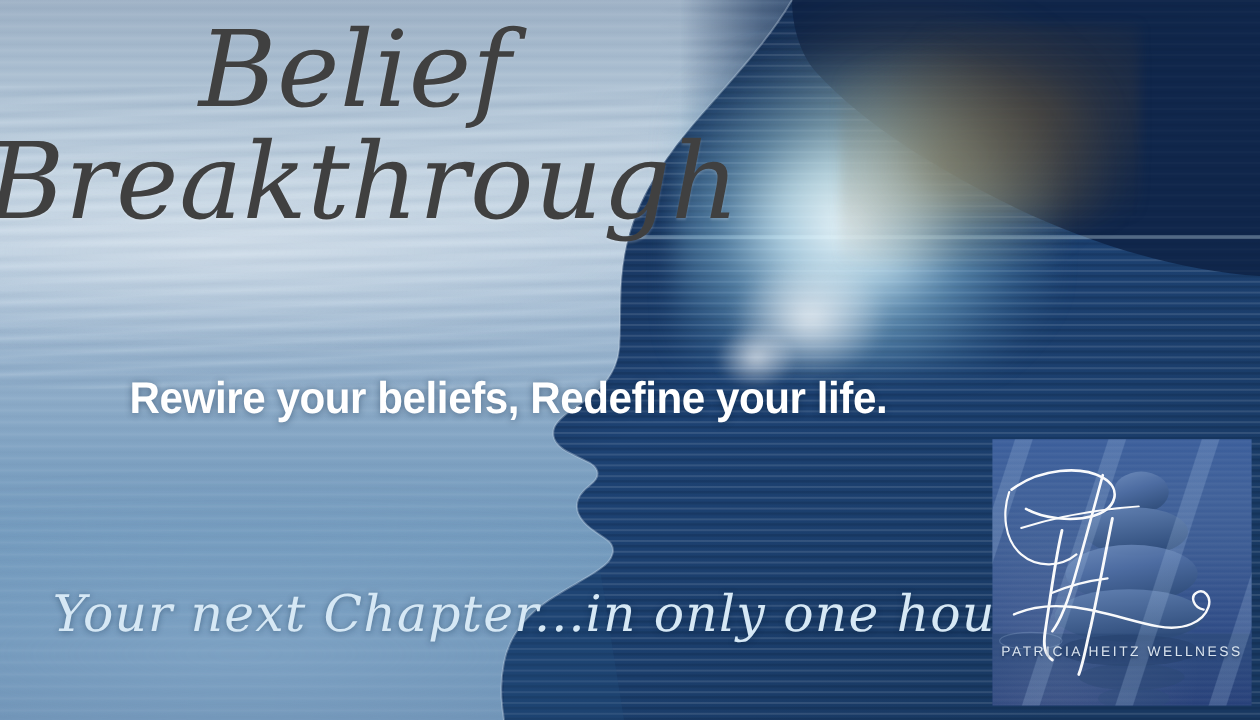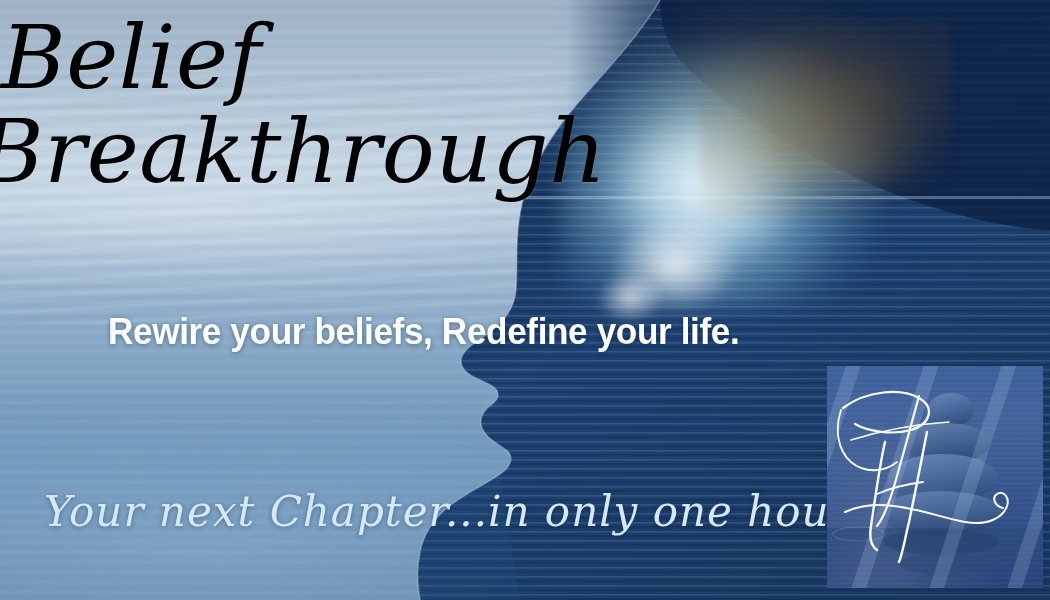--- a/index.html
+++ b/index.html
@@ -180,31 +180,31 @@
     pointer-events: none;
   }
 
   
   .figure2 { position: absolute; right:0; top:0; width: 160px; height: 430px; }
   .figure2 svg { display:block; width:100%; height:100%; }
 
   
   .title {
     position: absolute;
-    left: 1px;
+    left: 11px;
     top: 6px;
     width: 570px;
-    color: #000000;
+    color: #404040;
     font-family: "DejaVu Serif", "Liberation Serif", serif;
     font-style: italic;
     font-weight: 400;
     font-size: 88px;
     line-height: 1.18;
     letter-spacing: .5px;
-    text-align: left;
+    text-align: center;
     text-shadow: 0 1px 2px rgba(255,255,255,.18);
     pointer-events: none;
   }
   .title .line1 { display:block; }
   .title .line2 { display:block; margin-top: -10px; margin-left: -22px; }
 
   .subtitle {
     position: absolute;
     left: 108px;
     top: 311px;
@@ -446,15 +446,16 @@
           <path d="M58,76 C52,102 48,134 44,160 C42,172 44,180 50,184" stroke-width="2.4"></path>
           <path d="M100,66 C94,96 88,128 82,156 C78,172 76,186 72,196" stroke-width="2.4"></path>
           <path d="M50,128 C64,122 80,118 96,116" stroke-width="1.8"></path>
 
           <path d="M18,146 C58,128 104,150 138,156 C160,160 176,152 180,140
                    C183,131 176,124 170,128 C165,131 167,140 176,142" stroke-width="2"></path>
         </g>
       </svg>
     </div>
 
+    <div class="logo-caption">PATRICIA HEITZ WELLNESS</div>
   </div>
 
 </div>
 
 </body></html>

